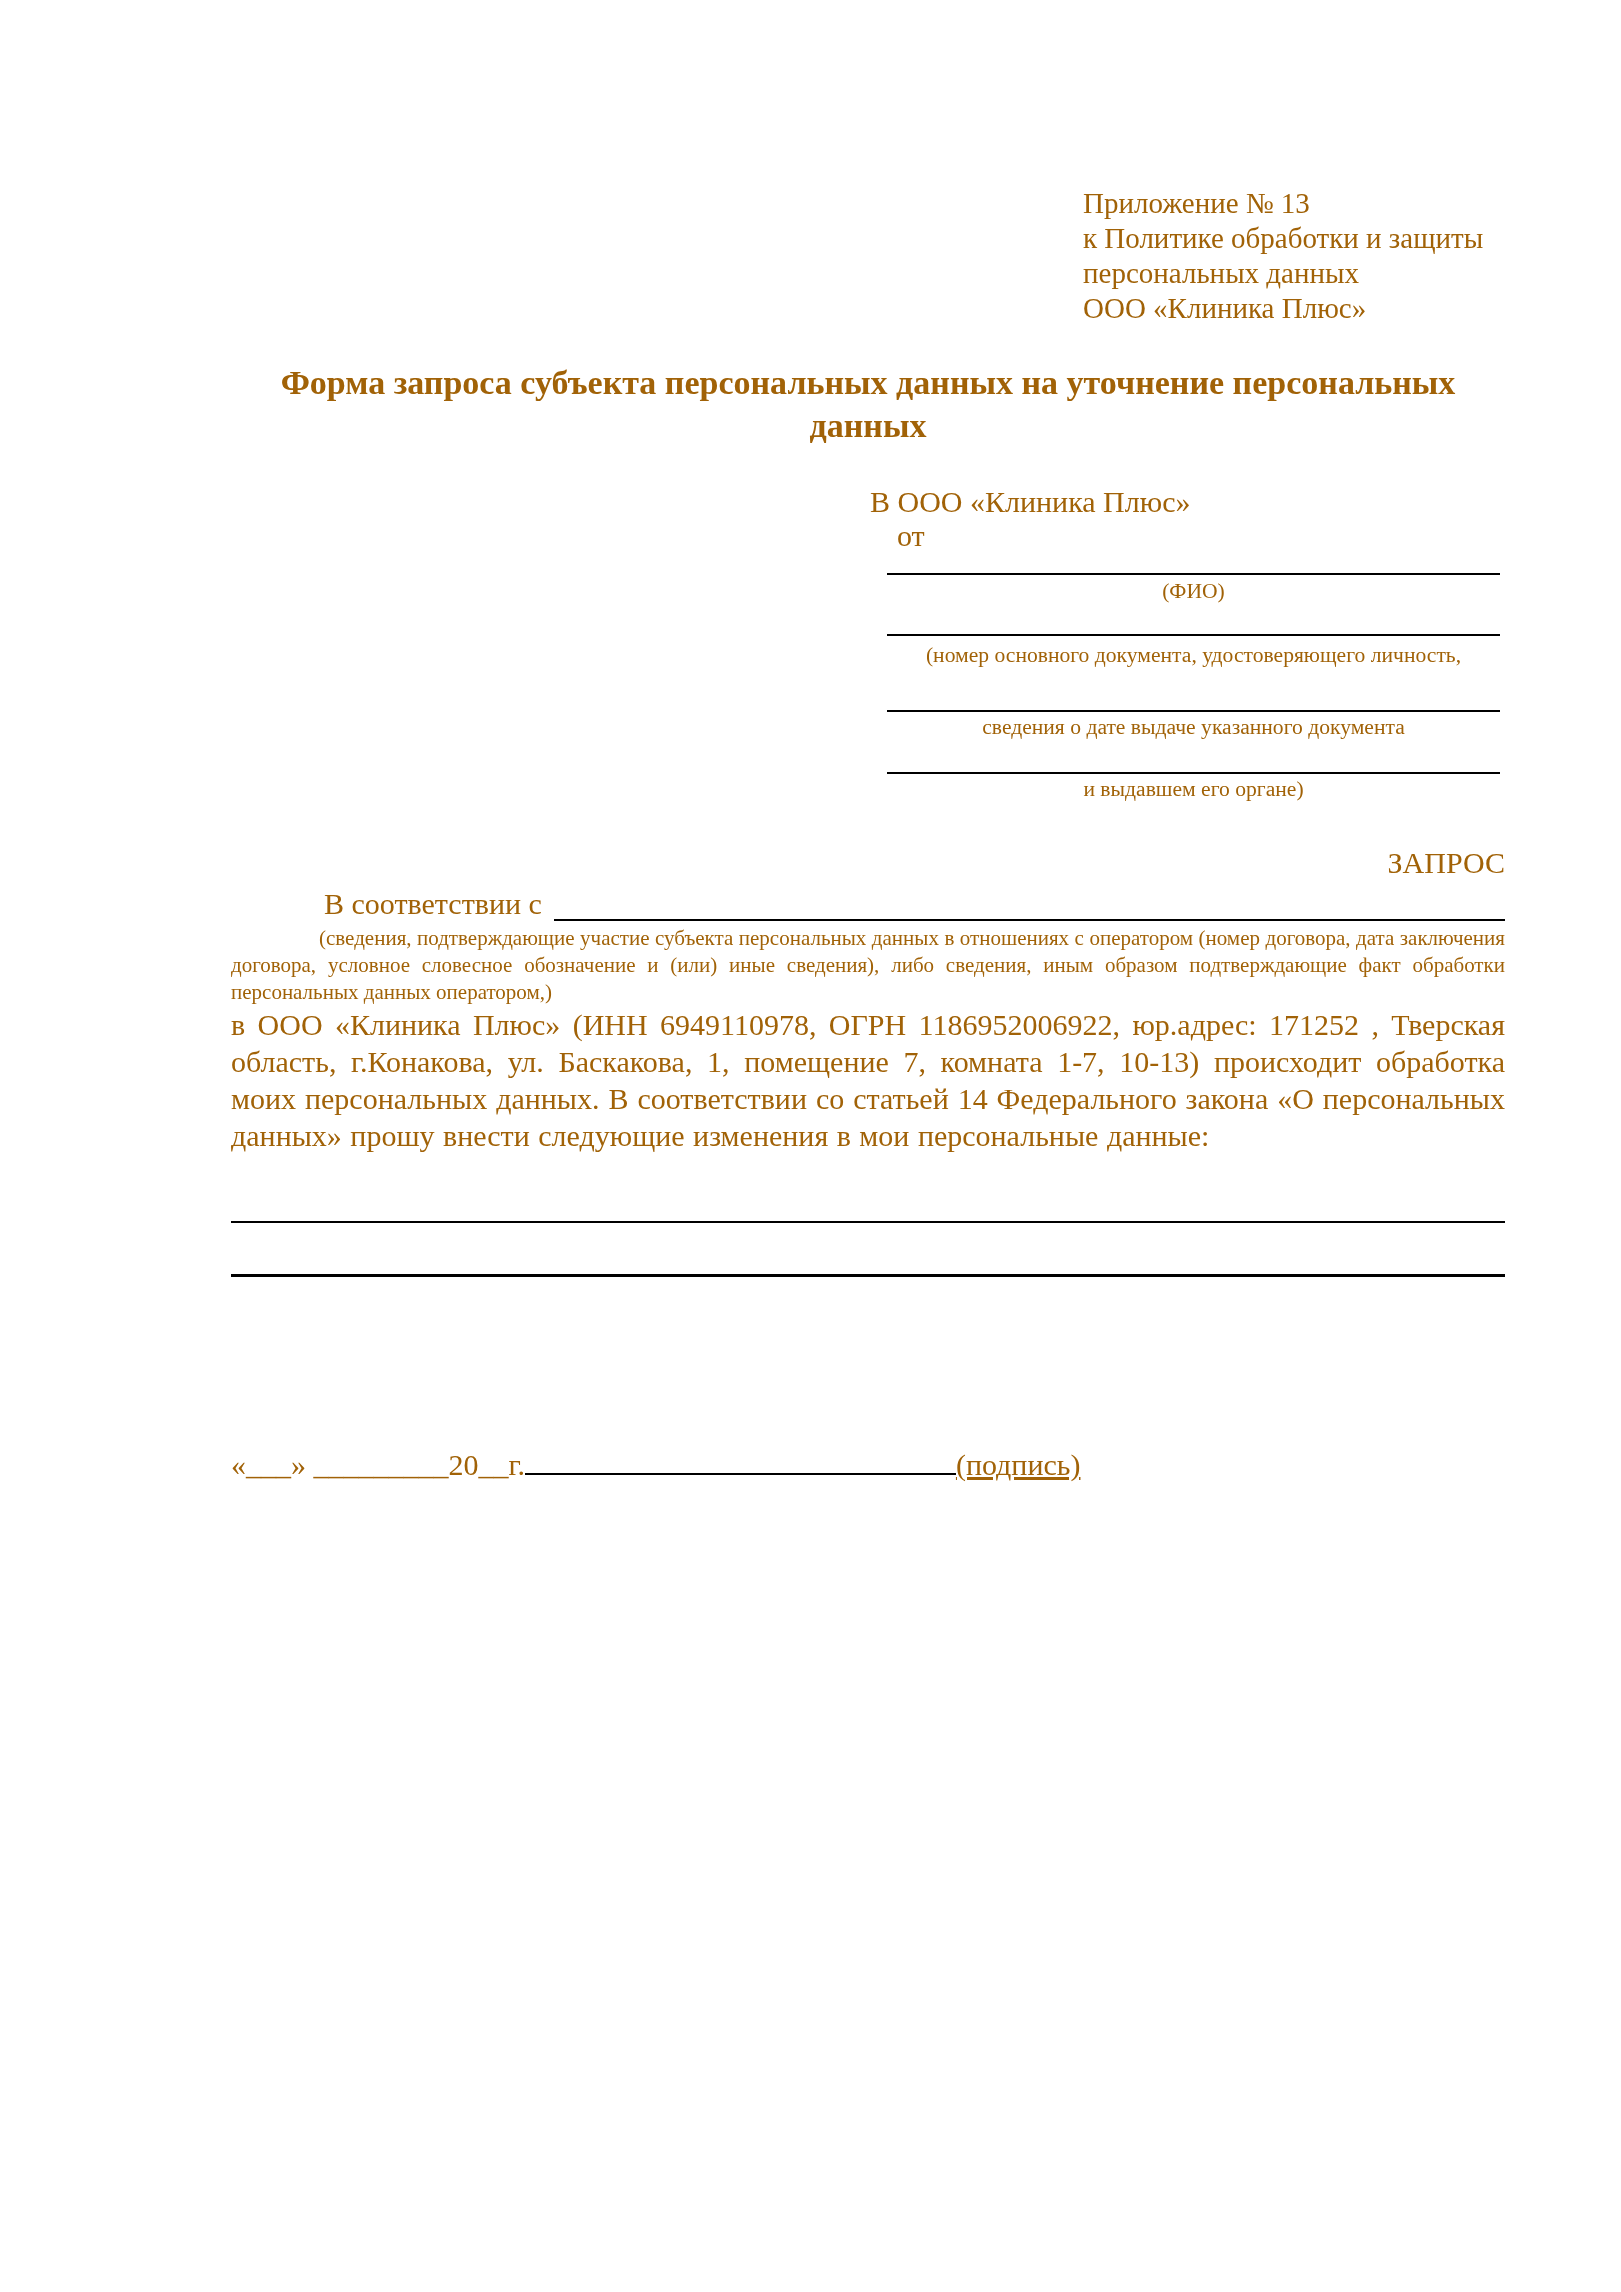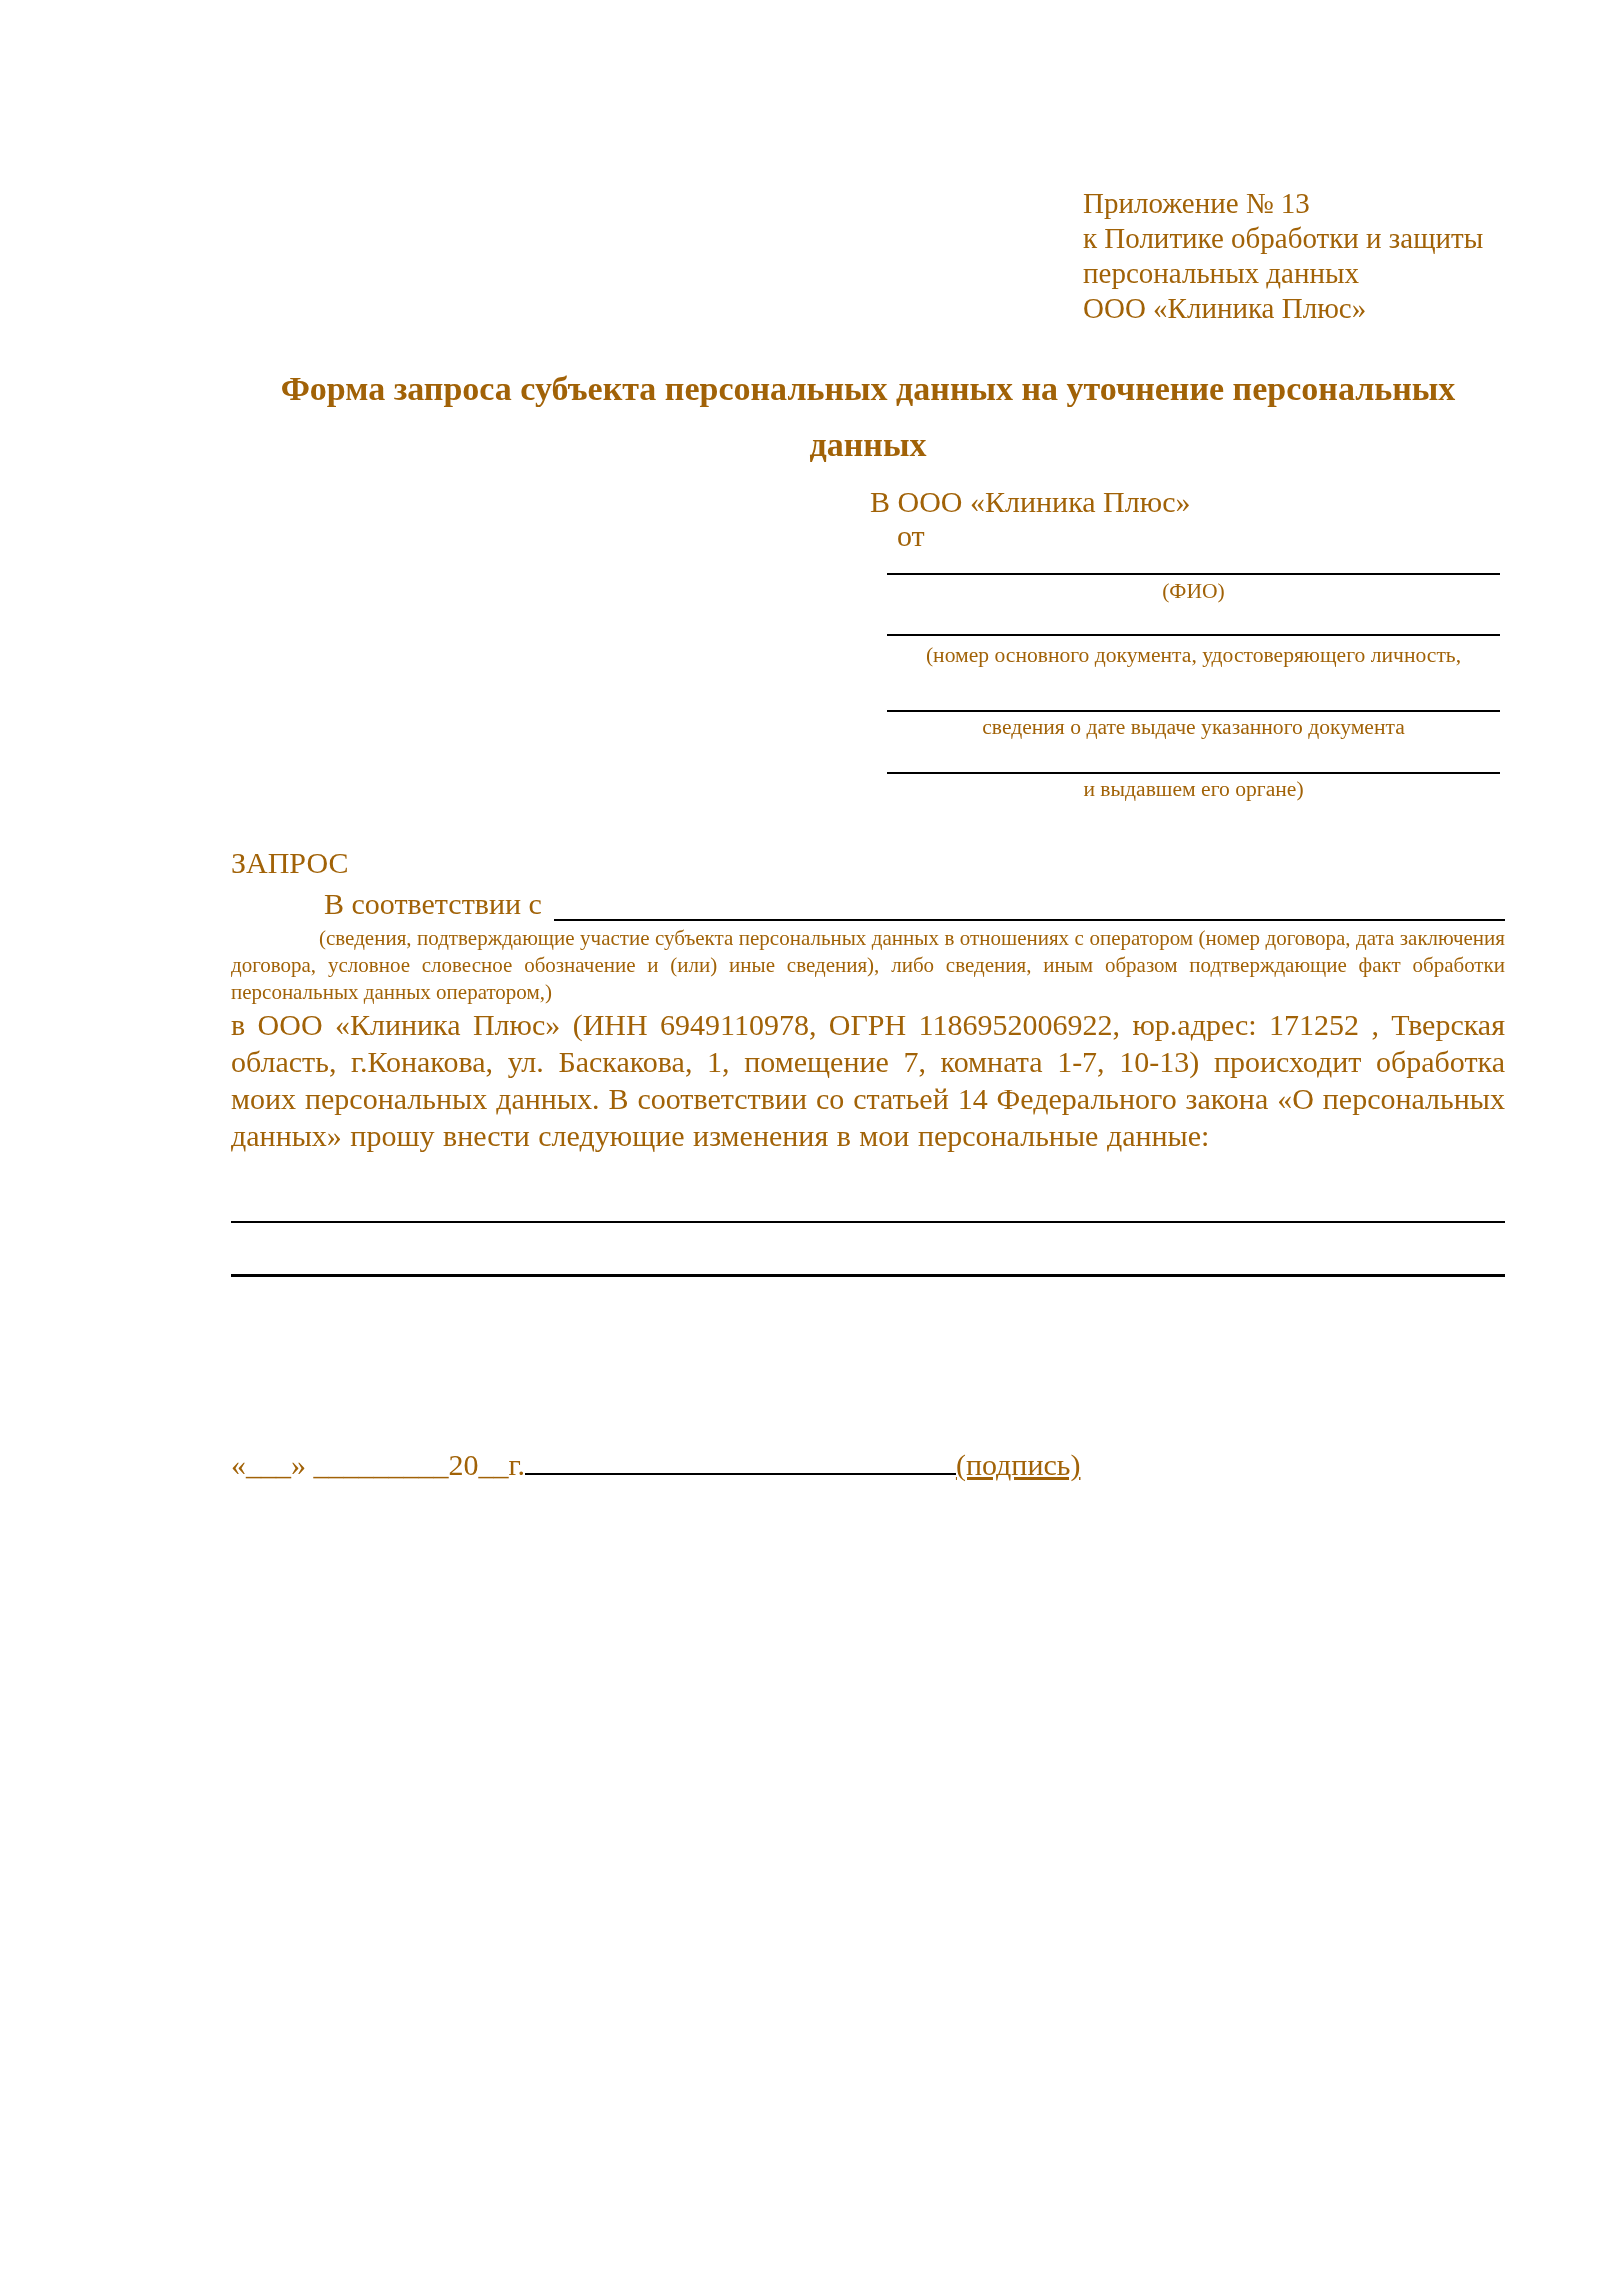--- a/index.html
+++ b/index.html
@@ -21,21 +21,21 @@
   
   .appendix {
     left: 1083px; top: 186px;
     font-size: 29px; line-height: 35px;
     white-space: nowrap;
   }
 
   
   .doc-title {
     left: 231px; top: 361px; width: 1274px;
-    font-size: 34px; font-weight: bold; line-height: 56px;
+    font-size: 34px; font-weight: bold; line-height: 43px;
     text-align: center;
   }
 
   .addr-to   { left: 870px; top: 485px; font-size: 30px; white-space: nowrap; }
   .addr-from { left: 897px; top: 519px; font-size: 30px; }
 
   
   .hline {
     height: 0;
     border-top: 2.9px solid #000000;
@@ -46,21 +46,21 @@
     font-size: 21.6px; text-align: center;
     white-space: nowrap;
   }
   .line-1 { top: 573px; }  .cap-1 { top: 579px; }
   .line-2 { top: 634px; }  .cap-2 { top: 643px; }
   .line-3 { top: 710px; }  .cap-3 { top: 715px; }
   .line-4 { top: 772px; }  .cap-4 { top: 777px; }
 
   .request-heading {
     left: 231px; top: 846px; width: 1274px;
-    font-size: 30px; text-align: left;
+    font-size: 30px; text-align: right;
   }
 
   .intro-row {
     left: 231px; top: 887px; width: 1274px;
     display: flex; align-items: flex-end;
     font-size: 30px;
   }
   .intro-label { margin-left: 93px; white-space: pre; }
   .intro-fill  { flex: 1; height: 0; border-bottom: 2.9px solid #000000; margin-left: 11.8px; }
 

